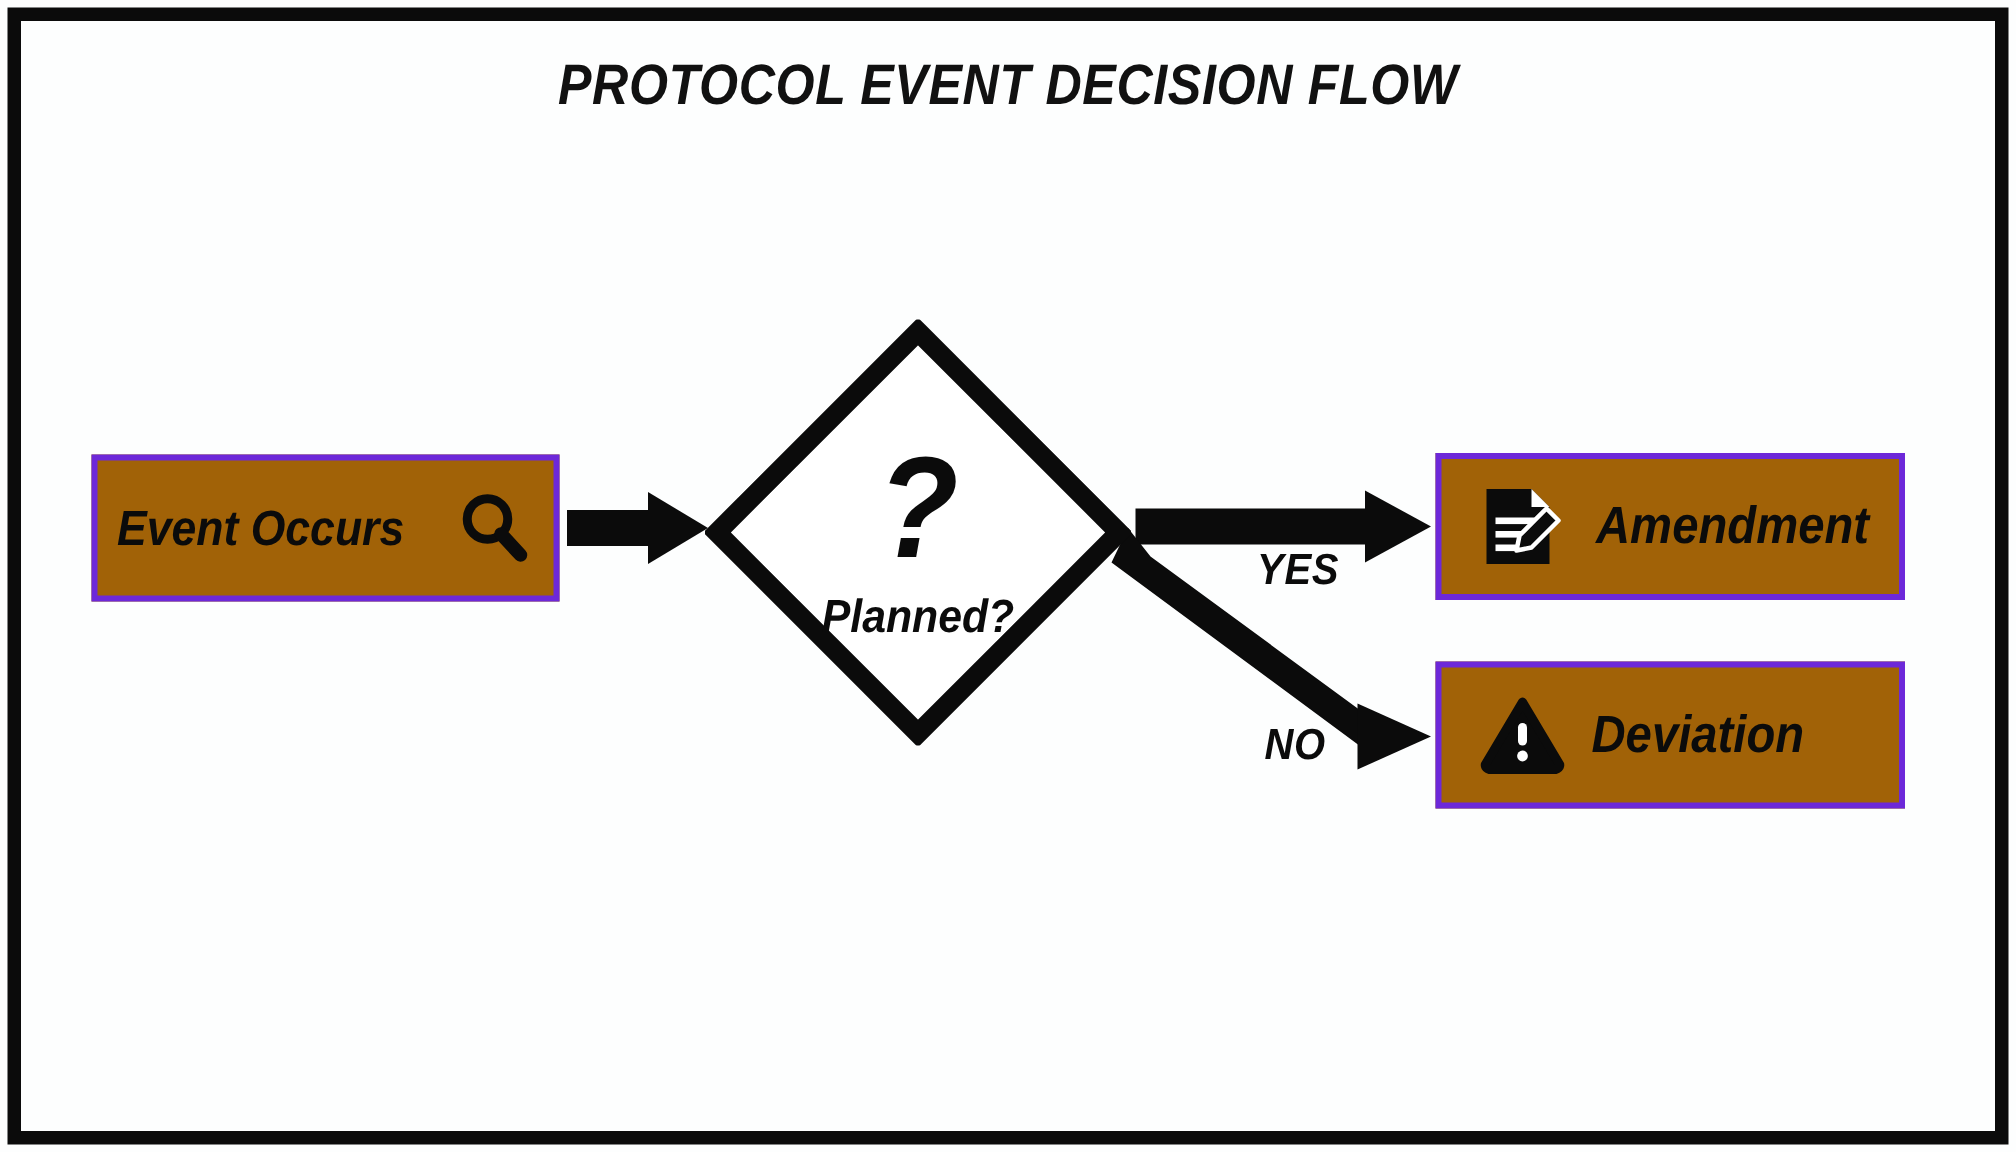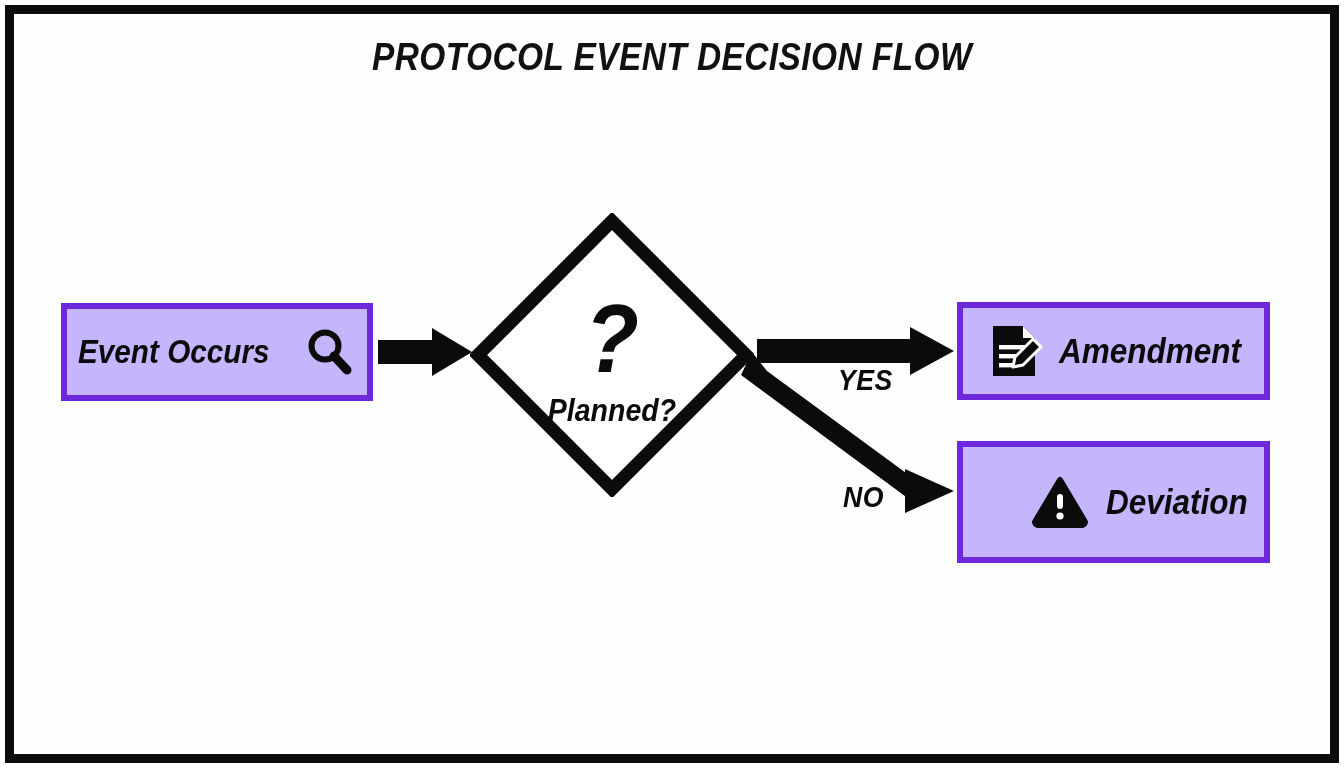--- a/index.html
+++ b/index.html
@@ -41,22 +41,22 @@
     letter-spacing: 0.5px;
     color: #111111;
     transform: scaleX(0.88);
     transform-origin: center center;
     white-space: nowrap;
   }
   
   .node-box {
     position: absolute;
     box-sizing: border-box;
-    border: 6px solid #6d28d9;
-    background: #c4b5fd;
+    border: 4px solid #6d28d9;
+    background: #a16207;
     display: flex;
     align-items: center;
   }
   .node-label {
     font-family: "Liberation Sans Narrow", "Liberation Sans", sans-serif;
     font-weight: bold;
     color: #0b0b0b;
     white-space: nowrap;
     transform: scaleX(0.9);
     transform-origin: left center;
@@ -68,29 +68,29 @@
     height: 98px;
     justify-content: center;
   }
   #box-event .node-label { font-size: 33px; }
   #box-amendment {
     left: 957px;
     top: 302px;
     width: 313px;
     height: 98px;
     padding-left: 26px;
+    justify-content: space-between;
   }
   #box-amendment .node-label { font-size: 35px; margin-left: 16px; }
   #box-deviation {
     left: 957px;
     top: 441px;
     width: 313px;
-    height: 122px;
+    height: 98px;
     padding-left: 26px;
-    justify-content: flex-end;
   }
   #box-deviation .node-label { font-size: 35px; margin-left: 18px; }
 
   
   #diamond-wrap {
     position: absolute;
     left: 470px;
     top: 213px;
     width: 284px;
     height: 284px;

